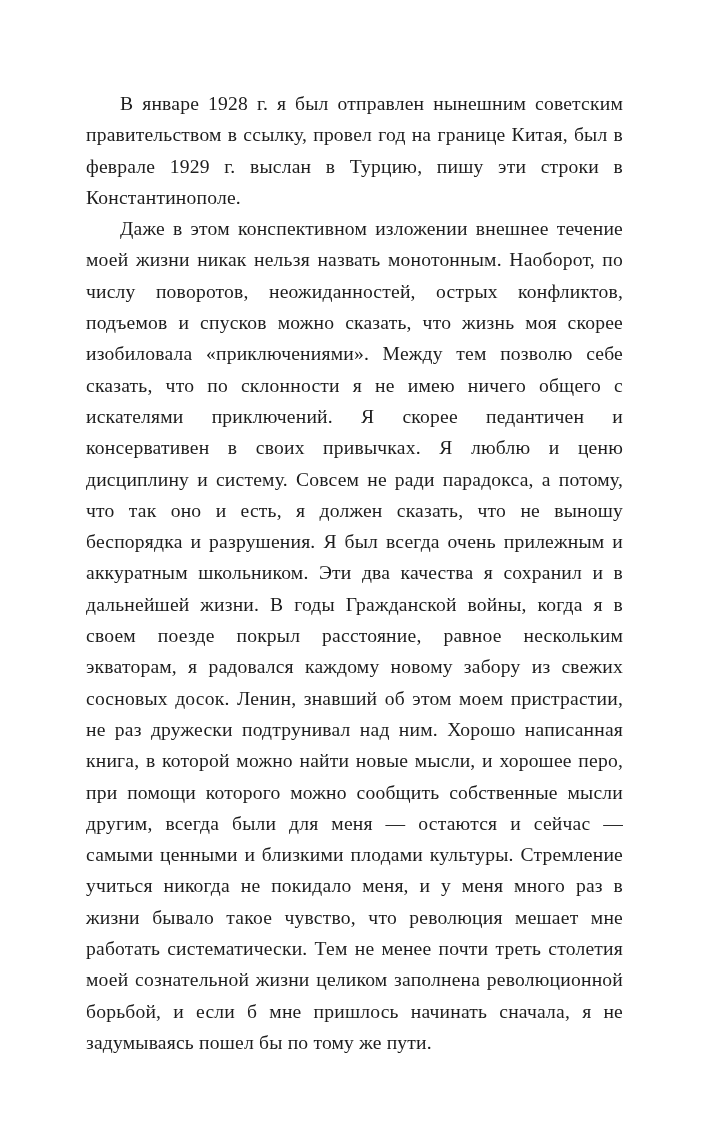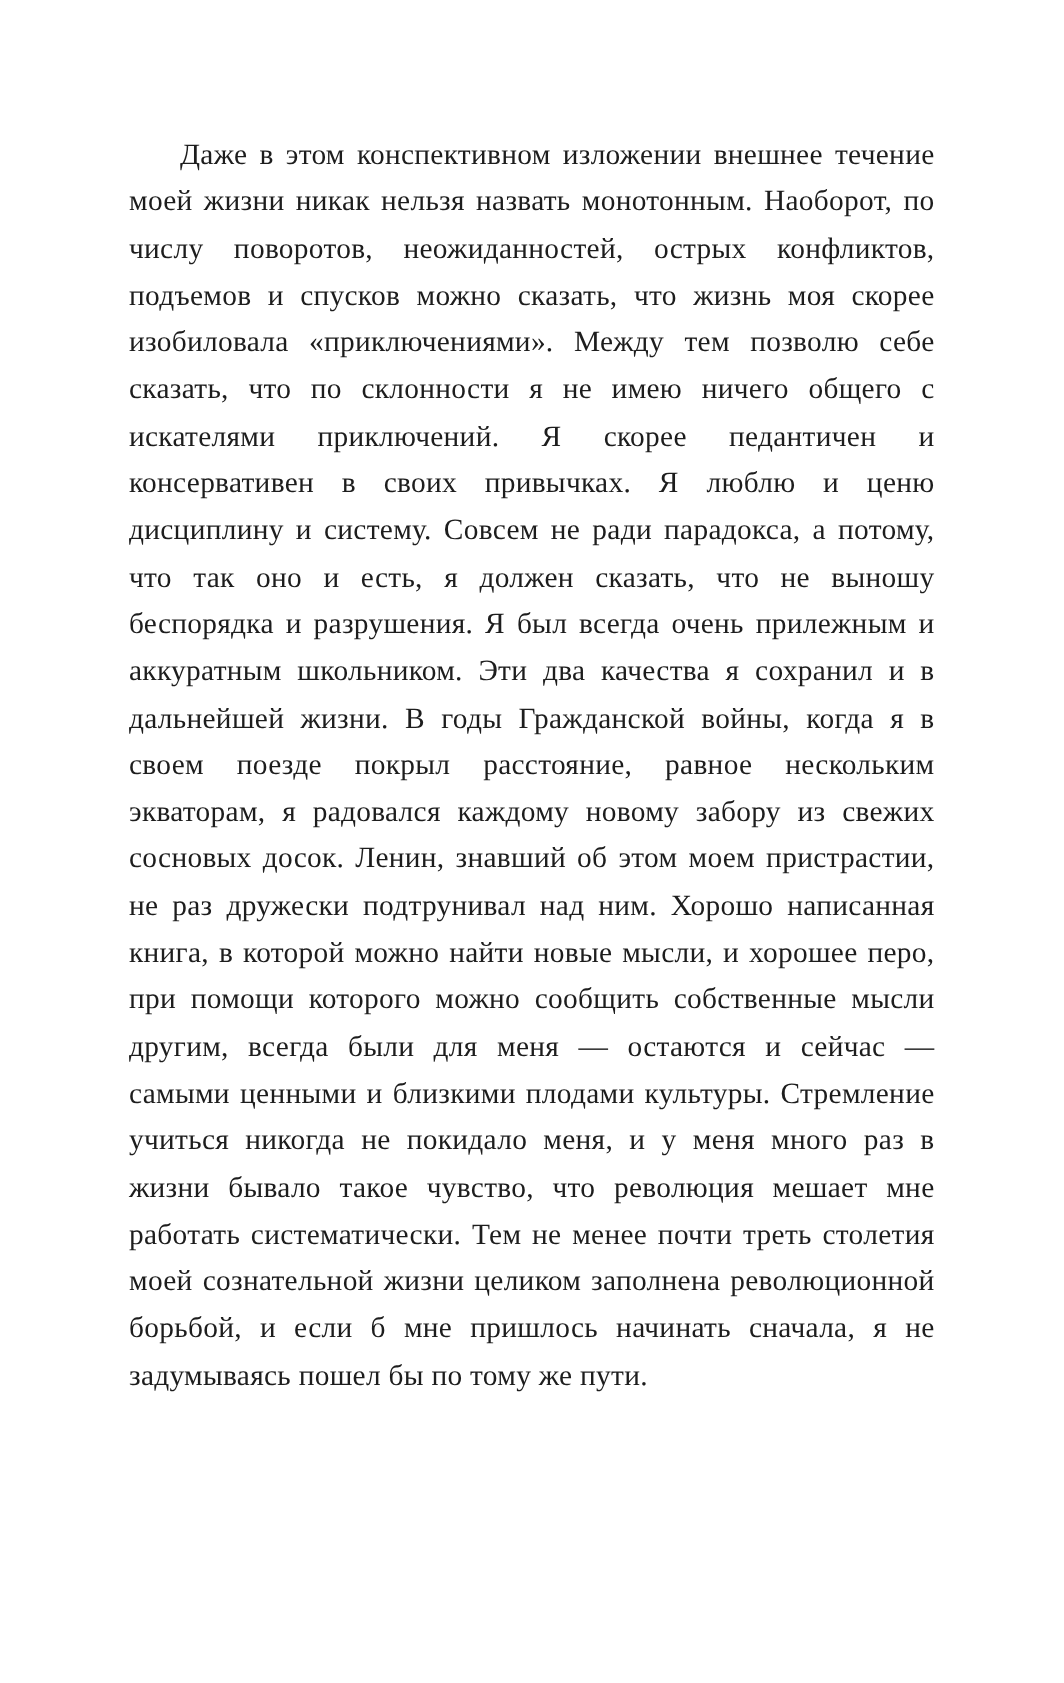--- a/index.html
+++ b/index.html
@@ -44,15 +44,16 @@
     font-weight: bold;
     font-family: "Liberation Serif", serif;
     color: #1b1b1b;
   }
 </style>
 </head>
 <body>
 
 <div class="page">
   <div class="text-block">
+    <p class="para">В январе 1928 г. я был отправлен нынешним советским правительством в ссылку, провел год на границе Китая, был в феврале 1929 г. выслан в Турцию, пишу эти строки в Константинополе.</p>
     <p class="para">Даже в этом конспективном изложении внешнее течение моей жизни никак нельзя назвать монотонным. Наоборот, по числу поворотов, неожиданностей, острых конфликтов, подъемов и спусков можно сказать, что жизнь моя скорее изобиловала «приключениями». Между тем позволю себе сказать, что по склонности я не имею ничего общего с искателями приключений. Я скорее педантичен и консервативен в своих привычках. Я люблю и ценю дисциплину и систему. Совсем не ради парадокса, а потому, что так оно и есть, я должен сказать, что не выношу беспорядка и разрушения. Я был всегда очень прилежным и аккуратным школьником. Эти два качества я сохранил и в дальнейшей жизни. В годы Гражданской войны, когда я в своем поезде покрыл расстояние, равное нескольким экваторам, я радовался каждому новому забору из свежих сосновых досок. Ленин, знавший об этом моем пристрастии, не раз дружески подтрунивал над ним. Хорошо написанная книга, в которой можно найти новые мысли, и хорошее перо, при помощи которого можно сообщить собственные мысли другим, всегда были для меня — остаются и сейчас — самыми ценными и близкими плодами культуры. Стремление учиться никогда не покидало меня, и у меня много раз в жизни бывало такое чувство, что революция мешает мне работать систематически. Тем не менее почти треть столетия моей сознательной жизни целиком заполнена революционной борьбой, и если б мне пришлось начинать сначала, я не задумываясь пошел бы по тому же пути.</p>
   </div>
 </div>
 
 </body></html>

